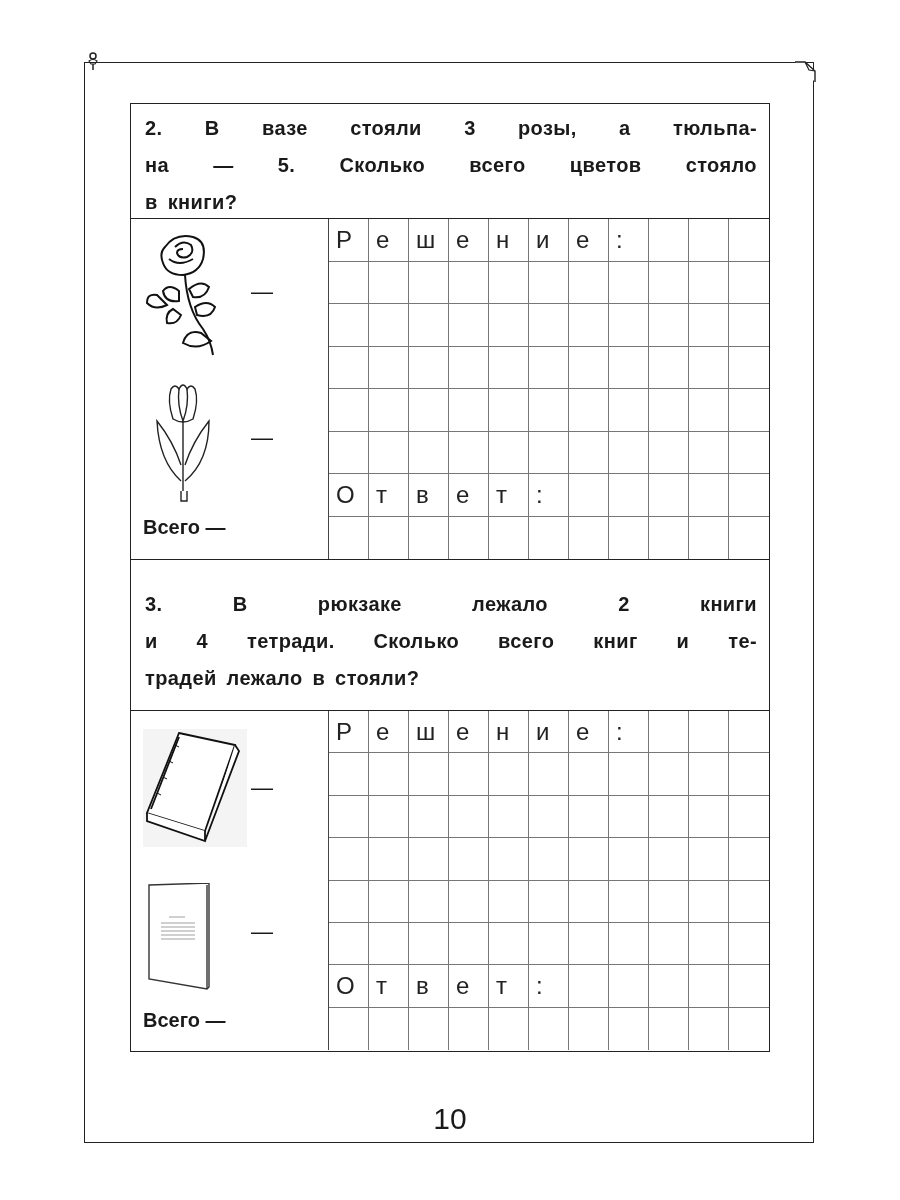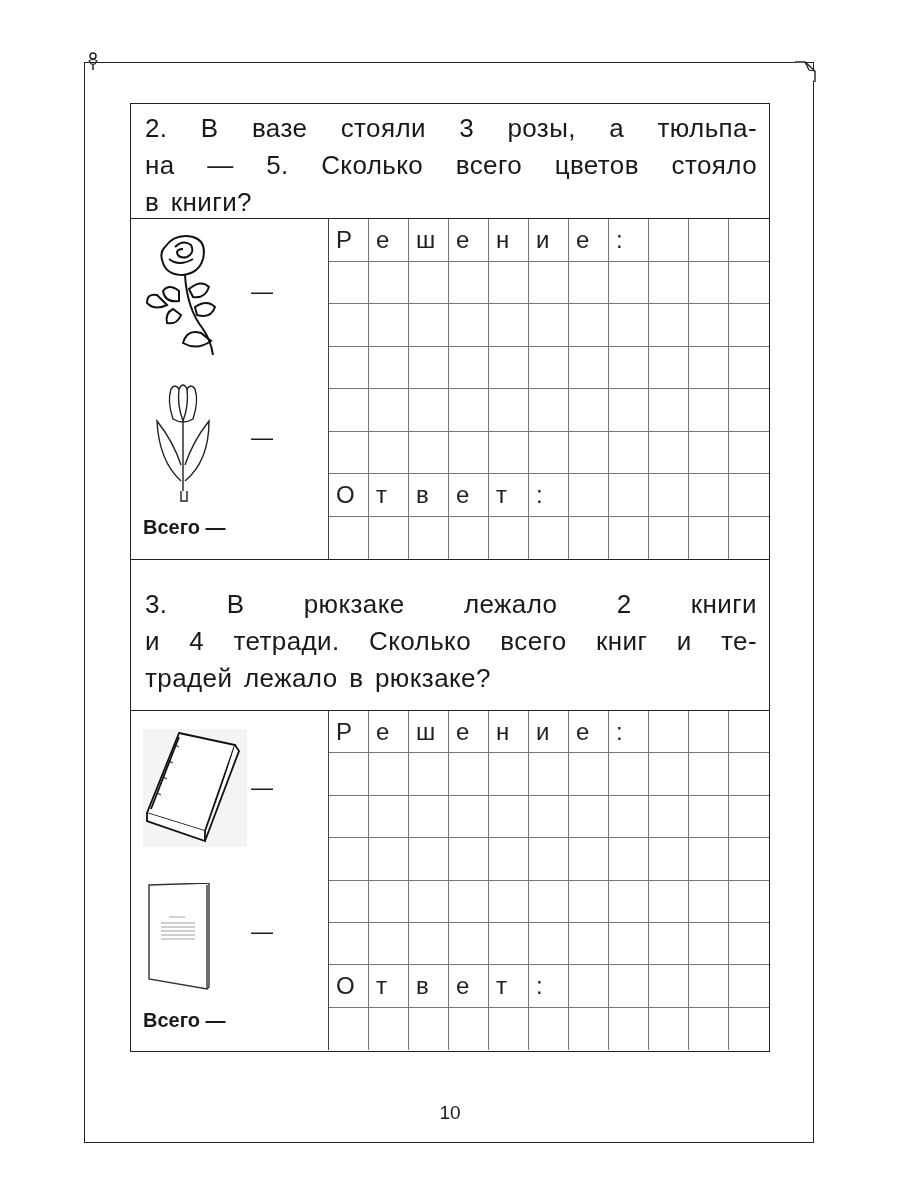--- a/index.html
+++ b/index.html
@@ -3,33 +3,33 @@
 <meta charset="utf-8">
 <style>
   html, body { margin:0; padding:0; background:#fff; }
   body { width:900px; height:1200px; position:relative; overflow:hidden; font-family:"Liberation Sans", sans-serif; color:#1a1a1a; }
   .page-border { position:absolute; left:84px; top:62px; width:730px; height:1081px; border:1.5px solid #222; border-top-right-radius:0; box-sizing:border-box; }
   .corner-curl { position:absolute; left:795px; top:58px; width:24px; height:24px; }
   .pin { position:absolute; left:86px; top:52px; width:14px; height:20px; }
   .task { position:absolute; left:130px; width:640px; border:1.5px solid #222; box-sizing:border-box; }
   #task1 { top:103px; height:457px; }
   #task2 { top:558px; height:494px; border-top:none; }
-  .question { position:absolute; left:0; right:0; font-weight:normal; font-size:26px; line-height:37px; padding:0 12px 0 14px; box-sizing:border-box; text-align:justify; letter-spacing:0.4px; }
+  .question { position:absolute; left:0; right:0; font-weight:bold; font-size:20px; line-height:37px; padding:0 12px 0 14px; box-sizing:border-box; text-align:justify; letter-spacing:0.4px; }
   .question .line { display:block; text-align:justify; text-align-last:justify; white-space:nowrap; word-spacing:4px; }
   .question .line.last { text-align-last:left; }
   .q-sep { position:absolute; left:0; right:0; border-top:1.5px solid #222; }
   .left-col { position:absolute; left:0; width:198px; border-right:1.5px solid #444; box-sizing:border-box; }
   .grid { position:absolute; left:198px; right:0; display:grid; grid-template-columns:repeat(11, 1fr); }
   .cell { border-right:1.5px solid #777; border-bottom:1.5px solid #777; box-sizing:border-box; font-size:24px; color:#222; display:flex; align-items:center; padding-left:7px; letter-spacing:0; }
   .cell:nth-child(11n) { border-right:none; }
   .grid .cell.lastrow { border-bottom:none; }
   .item-img { position:absolute; }
   .dash { position:absolute; font-size:22px; font-weight:normal; }
   .total { position:absolute; left:12px; font-weight:bold; font-size:20px; }
-  .page-num { position:absolute; left:0; right:0; top:1102px; text-align:center; font-size:19px; }
+  .page-num { position:absolute; left:0; right:0; top:1102px; text-align:center; font-size:30px; }
 </style>
 </head>
 <body>
 
 <div class="page-border"></div>
 <svg class="pin" viewBox="0 0 14 20">
   <circle cx="7" cy="4" r="3" fill="none" stroke="#222" stroke-width="1.5"></circle>
   <path d="M3 9 Q7 6 11 9 L9 12 L5 12 Z" fill="none" stroke="#222" stroke-width="1.2"></path>
   <line x1="7" y1="12" x2="7" y2="18" stroke="#222" stroke-width="1.5"></line>
 </svg>
@@ -167,21 +167,21 @@
       <div class="cell lastrow"></div>
       <div class="cell lastrow"></div>
       <div class="cell lastrow"></div>
     </div>
 </section>
 
 <section id="task2" class="task">
   <div class="question" style="top:28px;">
     <span class="line">3. В рюкзаке лежало 2 книги</span>
     <span class="line">и 4 тетради. Сколько всего книг и те-</span>
-    <span class="line last">традей лежало в рюкзаке?</span>
+    <span class="line last">традей лежало в стояли?</span>
   </div>
   <div class="q-sep" style="top:152px;"></div>
 
   <div class="left-col" style="top:153px; height:339px;">
     <svg class="item-img" style="left:12px; top:18px; width:104px; height:118px;" viewBox="0 0 104 118">
       <rect x="0" y="0" width="104" height="118" fill="#f4f4f4"></rect>
       <g fill="#fff" stroke="#111" stroke-width="1.8">
         <path d="M36 4 L92 16 L62 102 L4 84 Z"></path>
         <path d="M4 84 L4 92 L62 112 L62 102"></path>
         <path d="M62 112 L96 22 L92 16"></path>

